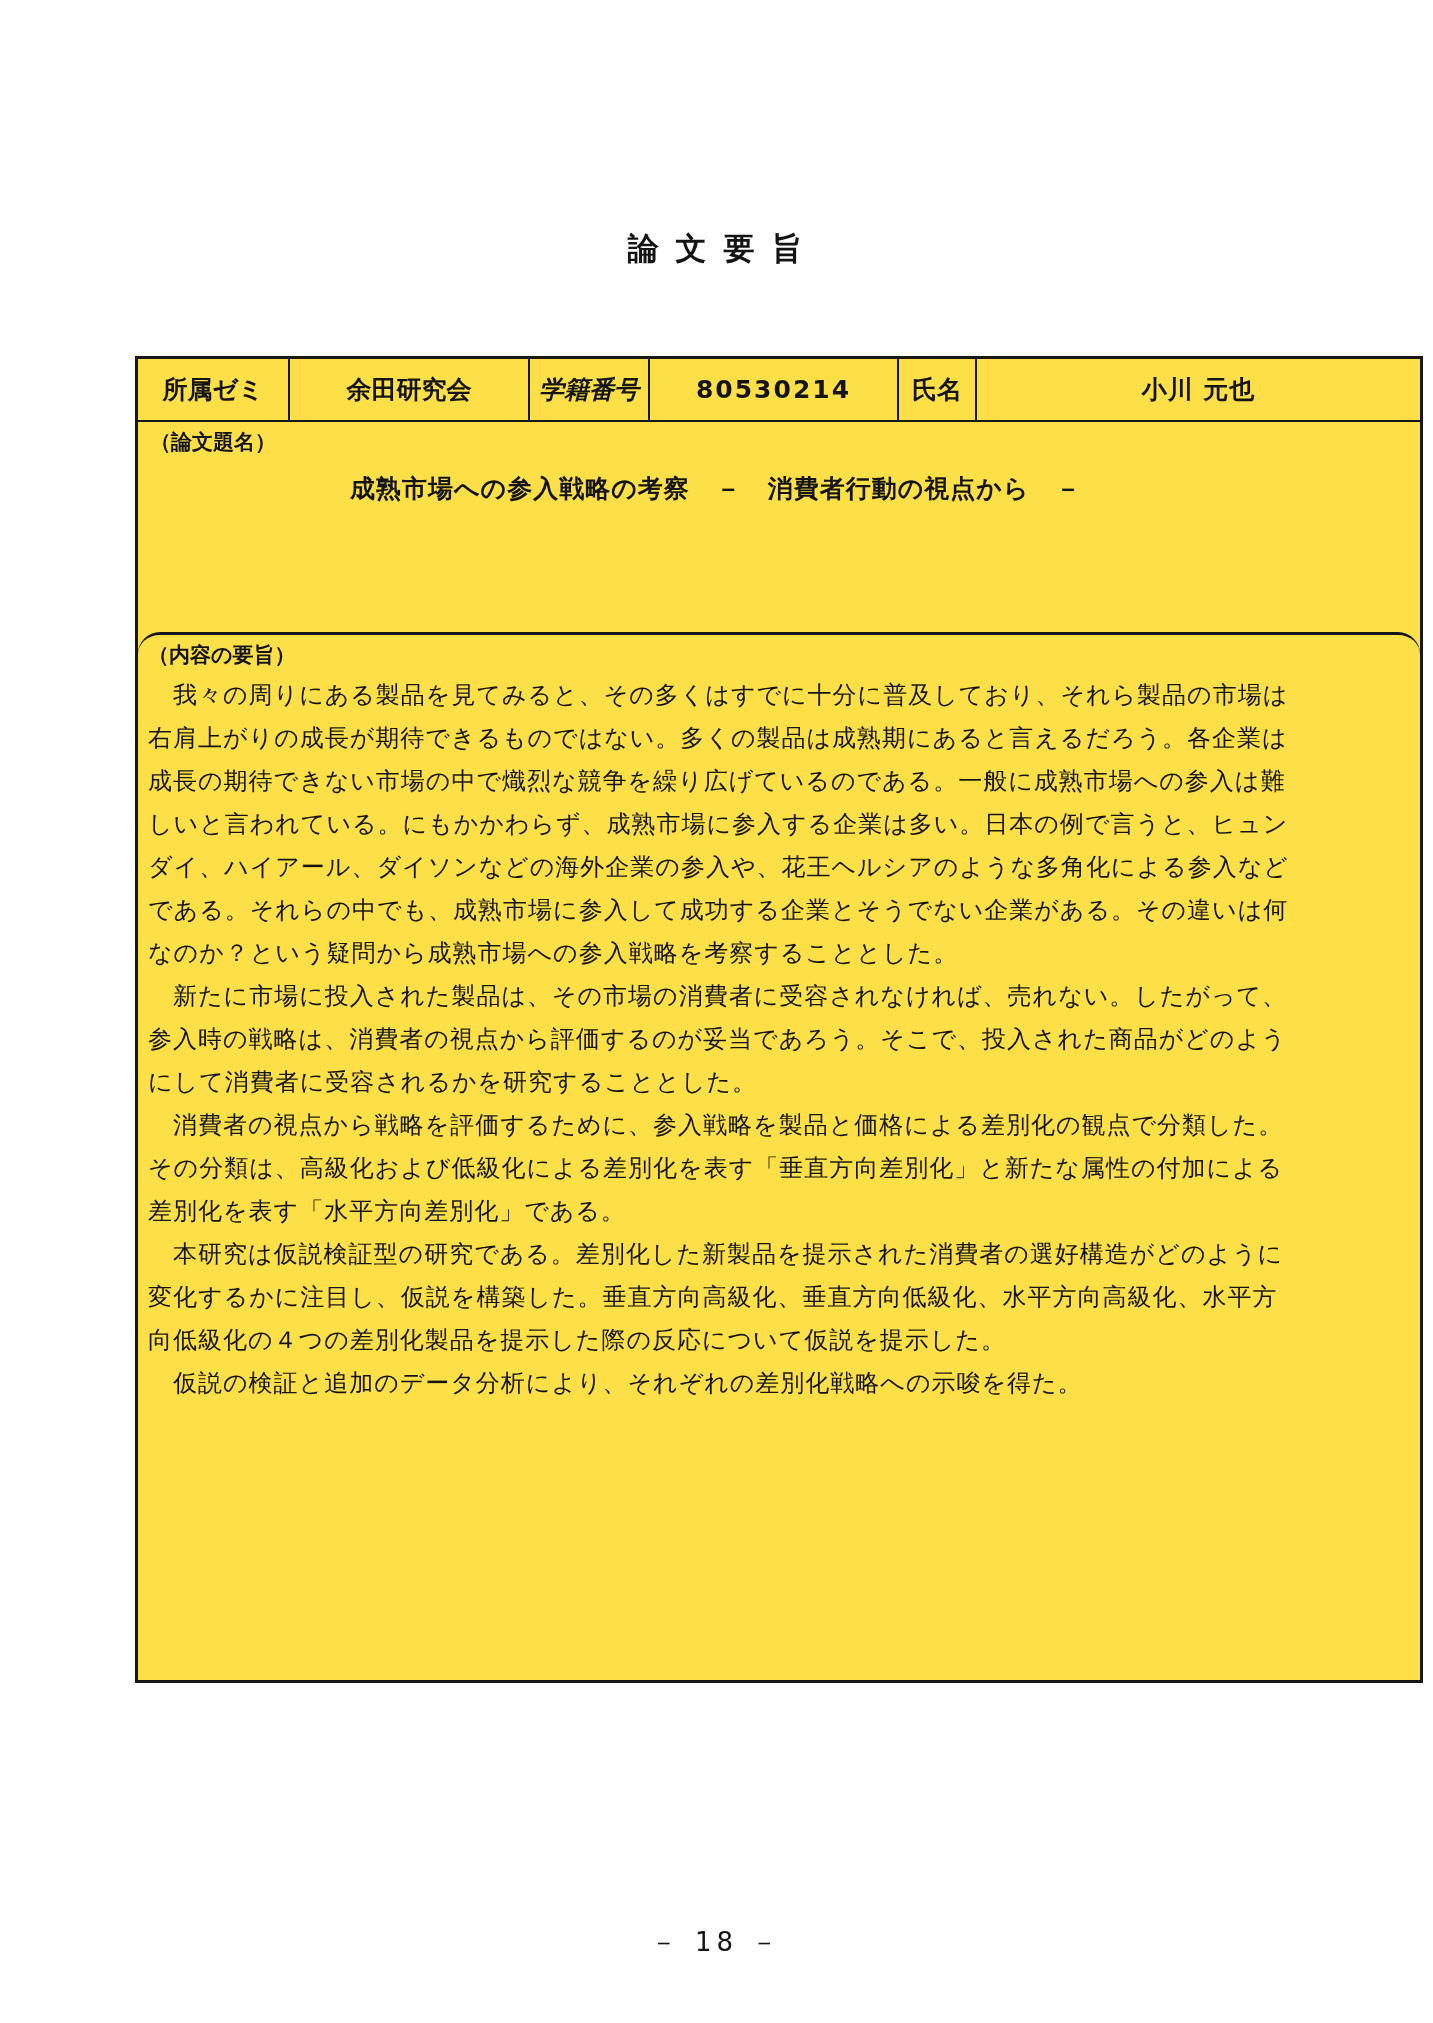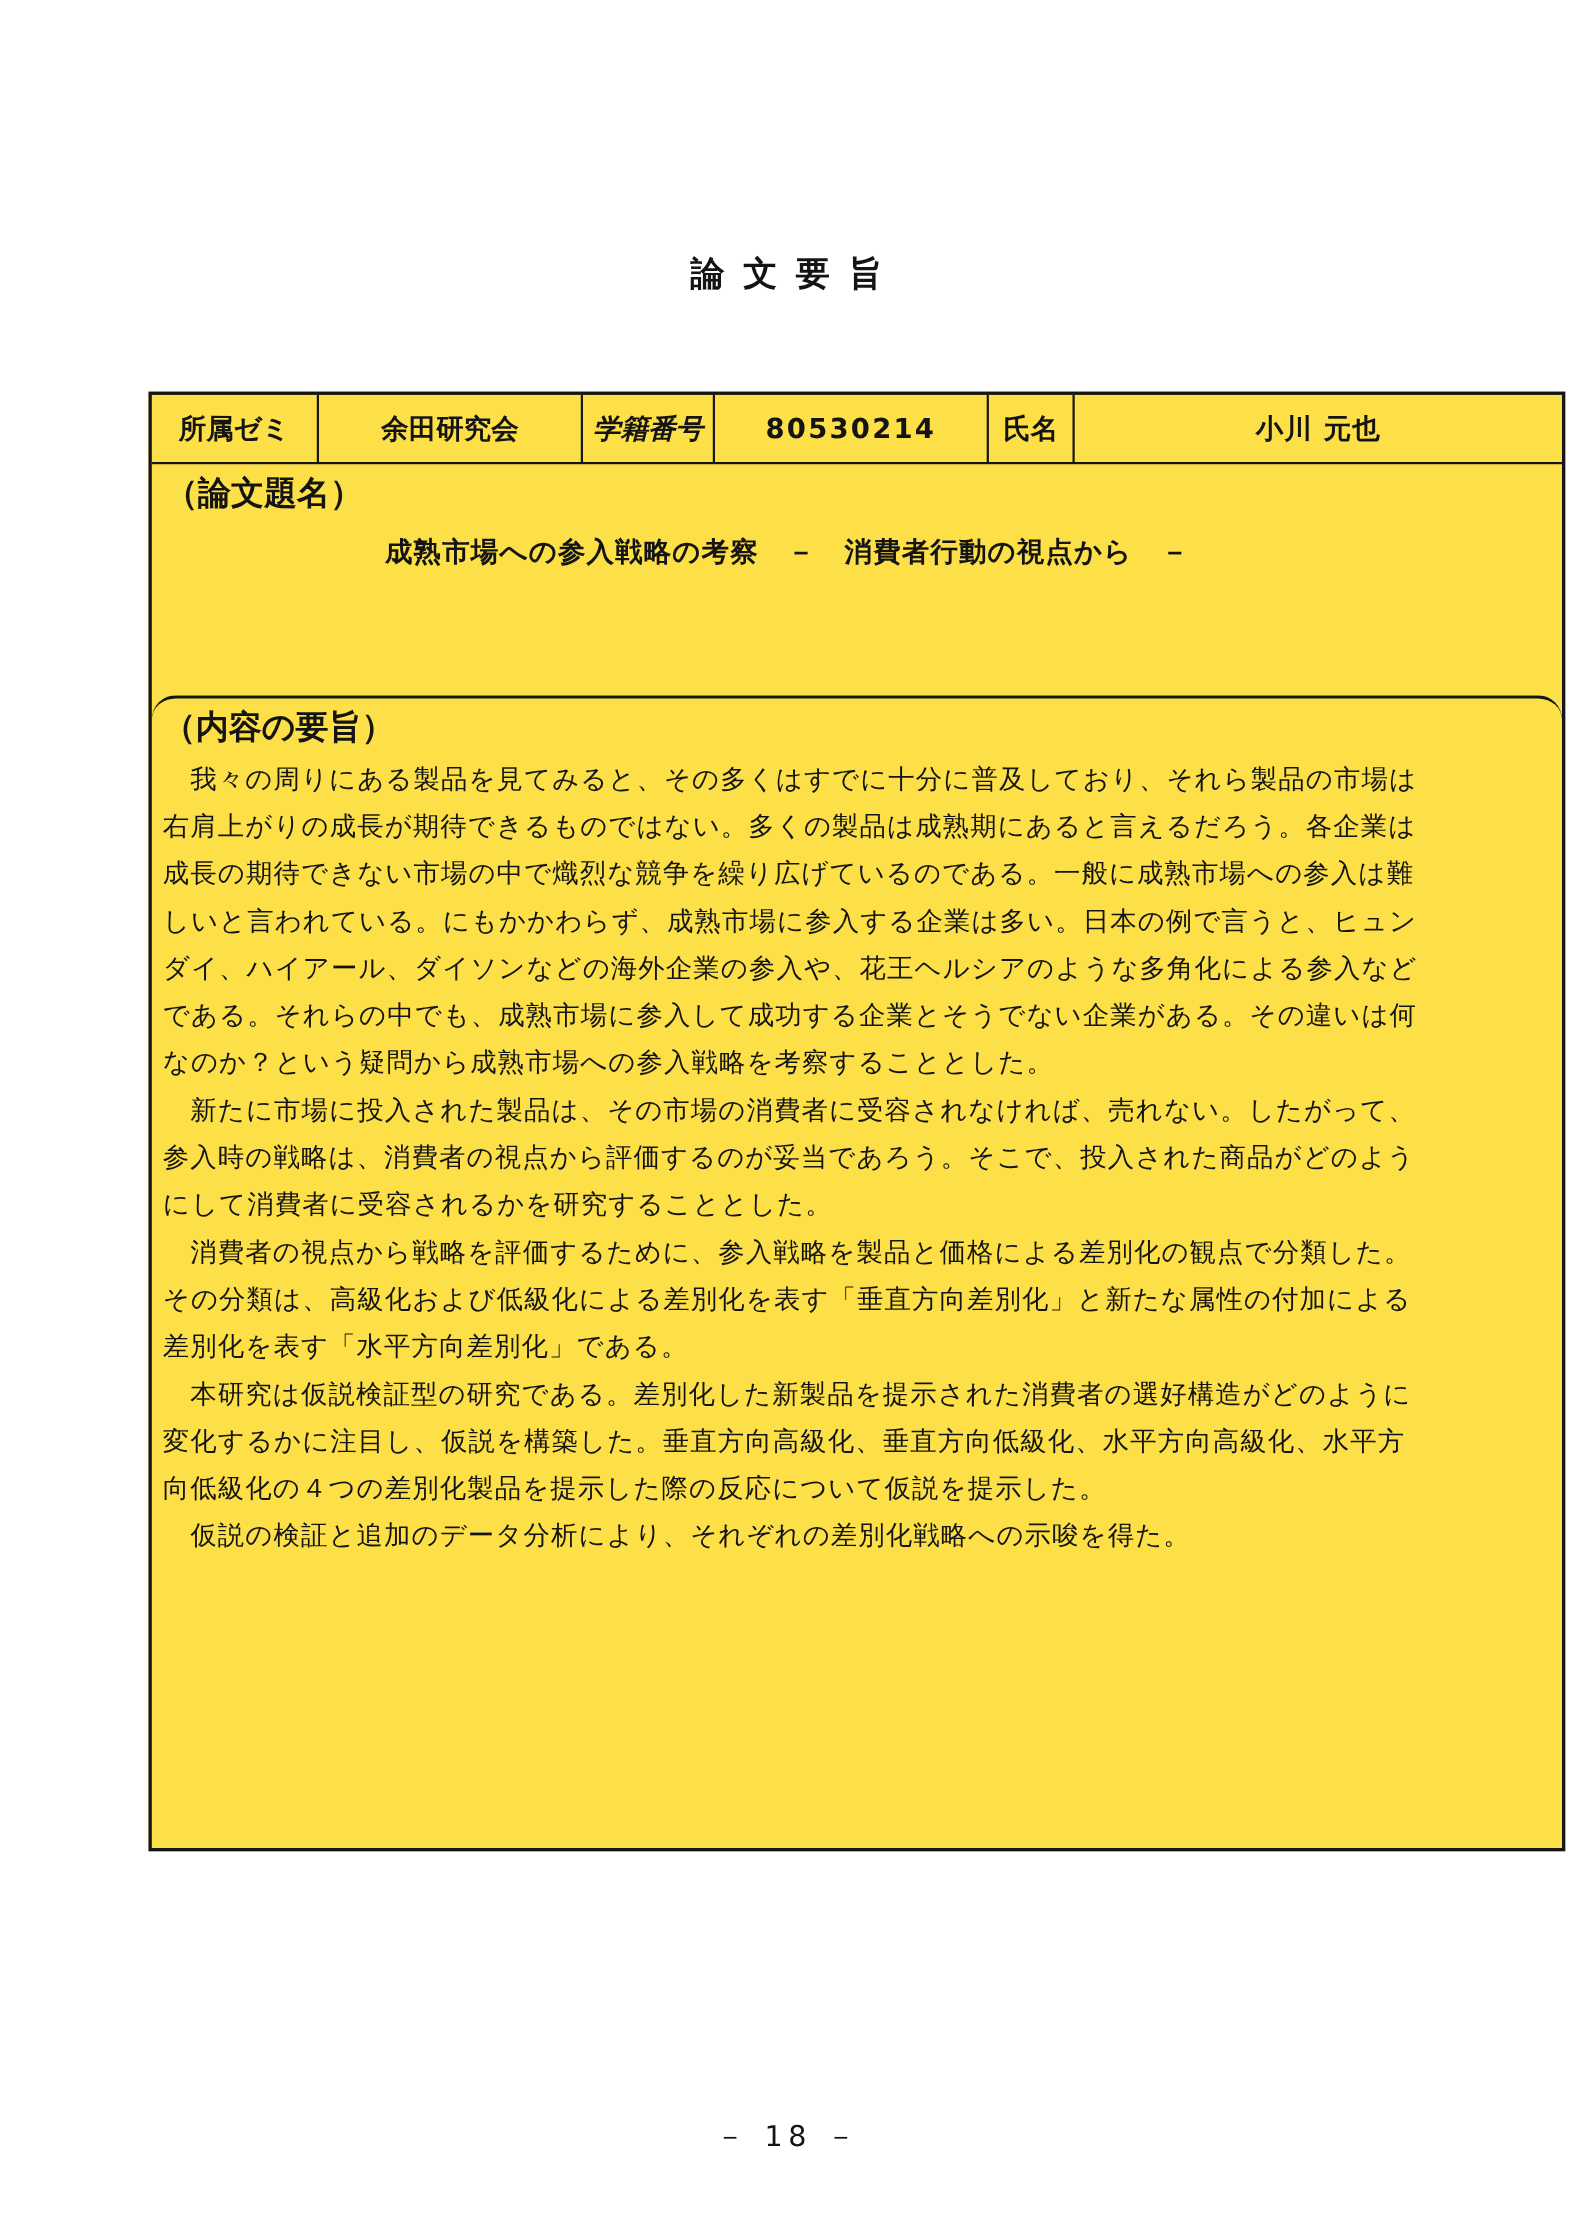--- a/index.html
+++ b/index.html
@@ -58,21 +58,21 @@
   .cell.c5 { width: 78px; }
   .cell.c6 { flex: 1; border-right: none; letter-spacing: 1px; }
   .title-box {
     border-top: 2px solid #161616;
     height: 212px;
     box-sizing: border-box;
     padding: 6px 12px;
     overflow: hidden;
   }
   .section-label {
-    font-size: 30px;
+    font-size: 21px;
     font-weight: 600;
     white-space: pre;
   }
   .thesis-title {
     margin-top: 16px;
     padding-left: 200px;
     font-size: 25px;
     font-weight: 700;
     letter-spacing: 1px;
     white-space: pre;

